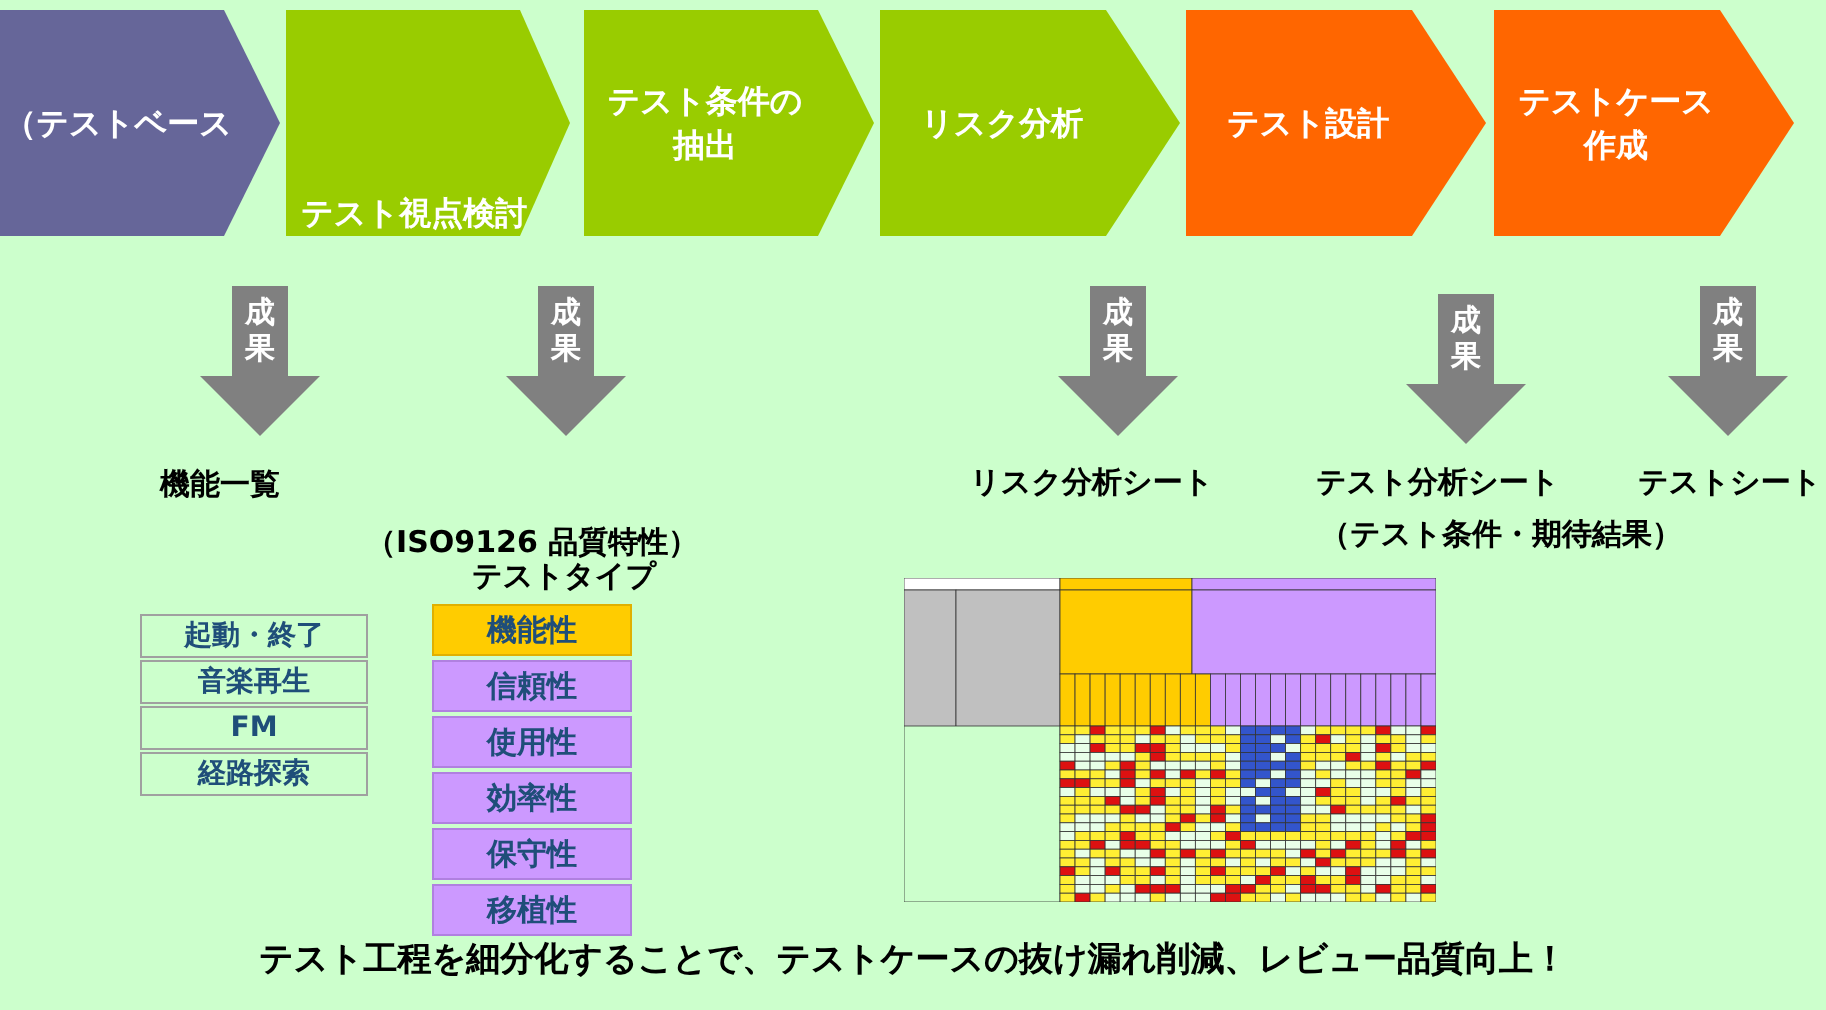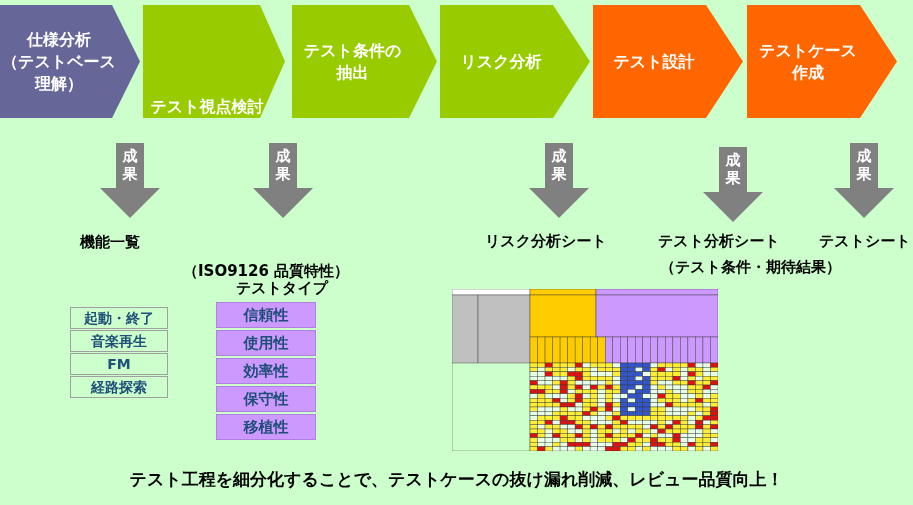--- a/index.html
+++ b/index.html
@@ -11,38 +11,36 @@
   .purple { background:#666699; }
   .green { background:#99cc00; }
   .orange { background:#ff6600; }
   .arrow { position:absolute; width:60px; height:75px; }
   .arrow .shaft { position:absolute; left:16px; top:0; width:28px; height:45px; background:#808080; }
   .arrow .head { position:absolute; left:0; top:45px; width:0; height:0;
                  border-left:30px solid transparent; border-right:30px solid transparent; border-top:30px solid #808080; }
   .arrow .lbl { position:absolute; left:16px; top:4px; width:28px; text-align:center; color:#fff;
                 font-weight:bold; font-size:15px; line-height:18px; }
   .out { position:absolute; font-weight:bold; font-size:15px; color:#000; white-space:nowrap; text-align:center; }
-  .flist { position:absolute; left:70px; top:307px; width:98px; }
+  .flist { position:absolute; left:70px; top:307px; width:114px; }
   .flist div { border:1px solid #a0a0a0; background:#ccffcc; color:#1f4e79; font-weight:bold; font-size:14px;
                text-align:center; height:20px; line-height:20px; margin-bottom:1px; }
   .tlist { position:absolute; left:216px; top:302px; width:100px; }
   .tlist div { background:#cc99ff; color:#1f4e79; font-weight:bold; font-size:15px; text-align:center;
                height:24px; line-height:24px; margin-bottom:2px; border:1px solid #b080e0; }
   .tlist div.first { background:#ffcc00; border-color:#e0b000; }
   .sheet { position:absolute; left:452px; top:289px; width:266px; height:162px; background:#e8ffe8; }
   .footer { position:absolute; left:0; width:913px; top:468px; text-align:center; font-weight:bold; font-size:17px; color:#000; }
 </style>
 </head>
 <body>
 
 <div class="chev purple" style="left:0;width:140px;clip-path:polygon(0 0,112px 0,140px 50%,112px 100%,0 100%);padding-right:22px;">
   <div>
-      <span>仕様分析</span>
       <span>（テストベース</span>
-      <span>理解）</span>
     </div>
 </div>
 <div class="chev green" style="left:143px;width:142px;clip-path:polygon(0 0,117px 0,142px 50%,117px 100%,0 100%);padding-right:14px;align-items:flex-end;">
   <div>
       <span>テスト視点検討</span>
     </div>
 </div>
 <div class="chev green" style="left:292px;width:145px;clip-path:polygon(0 0,117px 0,145px 50%,117px 100%,0 100%);padding-right:24px;">
   <div>
       <span>テスト条件の</span>
@@ -101,20 +99,21 @@
 <div class="out" style="left:819px;top:232px;">テストシート</div>
 
 <div class="flist">
   <div>起動・終了</div>
   <div>音楽再生</div>
   <div>FM</div>
   <div>経路探索</div>
 </div>
 
 <div class="tlist">
+  <div class="first">機能性</div>
   <div>信頼性</div>
   <div>使用性</div>
   <div>効率性</div>
   <div>保守性</div>
   <div>移植性</div>
 </div>
 
 <svg class="sheet" width="266" height="162" viewBox="0 0 266 162" id="sheet-svg">
     <rect x="0" y="0" width="78" height="6" fill="#ffffff" stroke="#333" stroke-width="0.4"></rect>
     <rect x="0" y="6" width="26" height="120" fill="#c0c0c0" stroke="#333" stroke-width="0.4"></rect>

